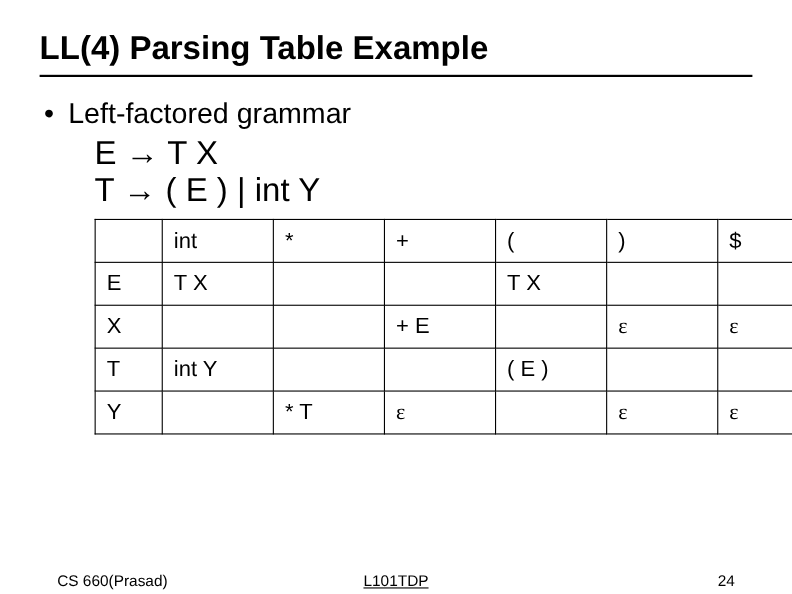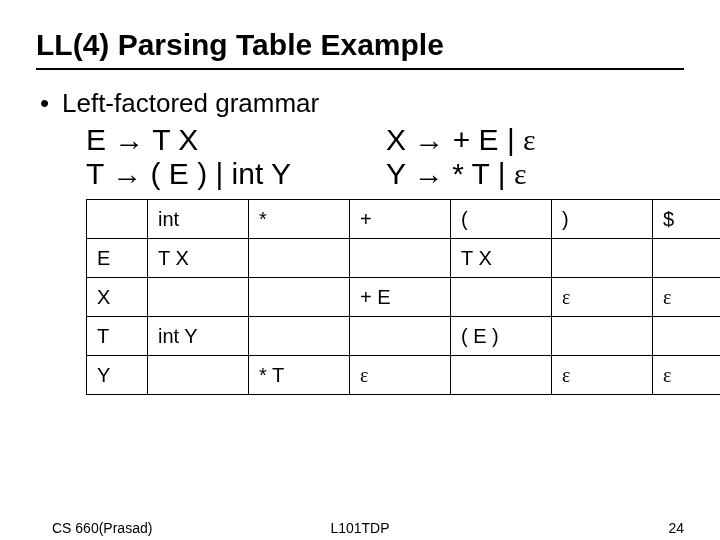--- a/index.html
+++ b/index.html
@@ -82,42 +82,40 @@
   }
   .footer {
     position: absolute;
     bottom: 20px;
     left: 0;
     width: 720px;
     font-family: Arial, Helvetica, sans-serif;
     font-size: 14px;
   }
   .footer .fl { position: absolute; left: 52px; }
-  .footer .fc { position: absolute; left: 0; width: 720px; text-align: center; }
-  .footer .fr { position: absolute; right: 36px; }
+  .footer .fc { position: absolute; left: 0; width: 720px; text-align: center; text-decoration: underline; }
+  .footer .fr { position: absolute; right: 52px; }
   .eps { font-family: "Times New Roman", Times, serif; }
   .arrow { font-family: "Times New Roman", Times, serif; }
 </style>
 </head>
 <body>
 
 <div class="slide">
 
   <div class="title">LL(4) Parsing Table Example</div>
   <hr class="title-rule">
 
   <ul class="bullets">
     <li>Left-factored grammar</li>
   </ul>
 
   <div class="grammar">
     <div class="col left"><span>E </span><span class="arrow">→</span><span> T X</span>
 <span>T </span><span class="arrow">→</span><span> ( E ) | int Y</span></div>
-    <div class="col right"><span>X </span><span class="arrow">→</span><span> + E | </span><span class="eps">ε</span>
-<span>Y </span><span class="arrow">→</span><span> * T | </span><span class="eps">ε</span></div>
   </div>
 
 
   <table class="parse">
     <thead>
       <tr>
         <th class="rowh"></th>
         <th>int</th>
         <th>*</th>
         <th>+</th>

